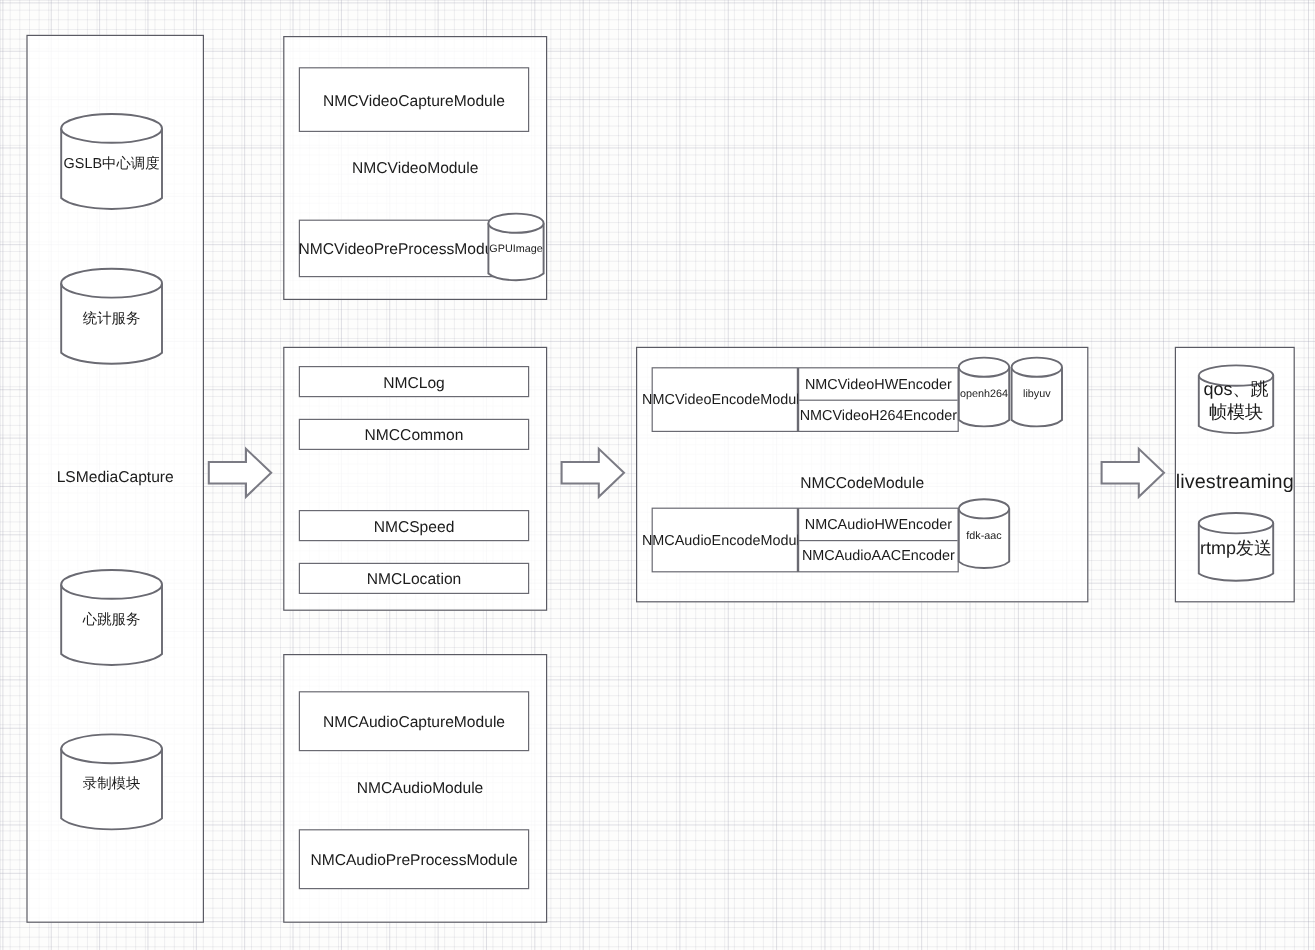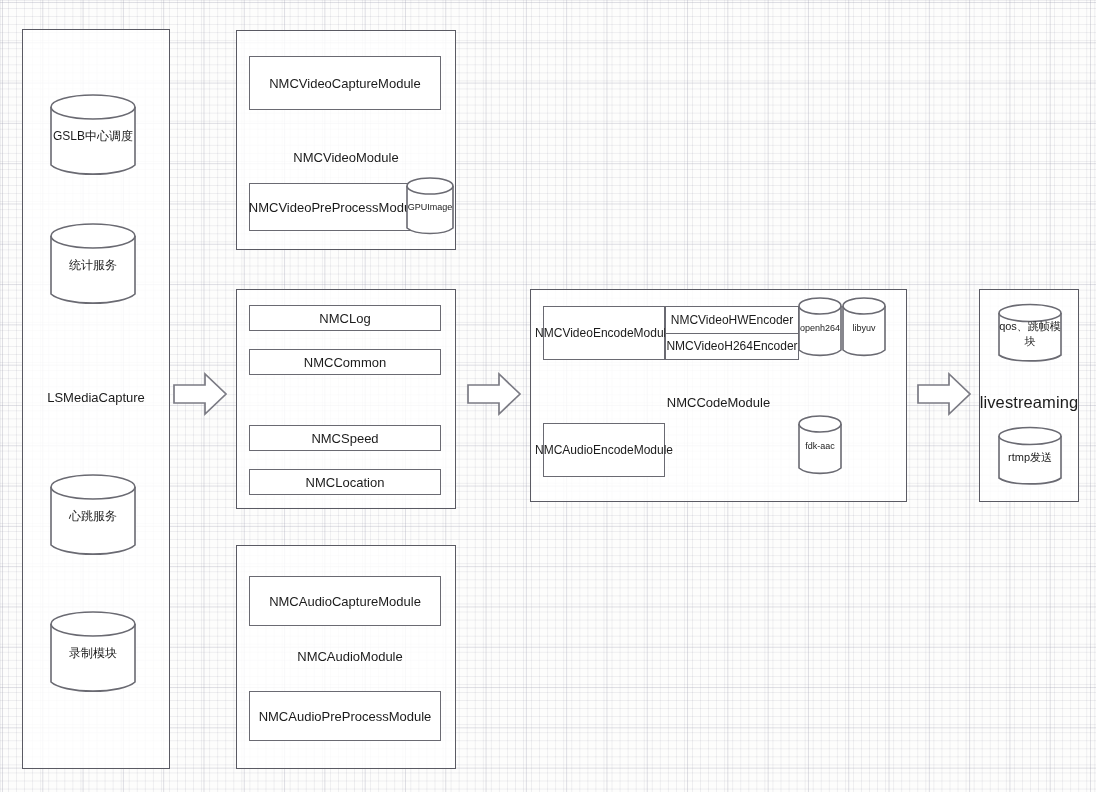--- a/index.html
+++ b/index.html
@@ -39,21 +39,21 @@
     background:#ffffff;
     display:flex;align-items:center;justify-content:center;
     text-align:center;
   }
   .lbl{
     display:flex;align-items:center;justify-content:center;
     text-align:center;line-height:1.15;
   }
   .t13{font-size:13px;}
   .t12{font-size:12px;}
-  .t11{font-size:11px;}
+  .t11{font-size:15px;}
   .t9{font-size:9px;}
   .t16{font-size:16.5px;letter-spacing:.1px;}
 
   
   .cyl{position:absolute;}
   .cyl svg{position:absolute;inset:0;width:100%;height:100%;}
   .cyl .cyl-txt{
     position:absolute;left:0;right:0;top:0;bottom:0;
     display:flex;align-items:center;justify-content:center;
     text-align:center;z-index:2;padding:0 2px;box-sizing:border-box;
@@ -120,21 +120,21 @@
   <div class="arrow" style="left:172px;top:370px;width:56px;height:48px;">
     <svg viewBox="0 0 56 48" preserveAspectRatio="none">
       <path d="M2,15 L33,15 L33,4 L54,24 L33,44 L33,33 L2,33 Z" fill="#ffffff" stroke="#7b7b84" stroke-width="1.7" stroke-linejoin="miter"></path>
     </svg>
   </div>
 
   <div class="abs group" style="left:236px;top:30px;width:220px;height:220px;"></div>
 
   <div class="abs rect t13" style="left:249px;top:56px;width:192px;height:54px;">NMCVideoCaptureModule</div>
 
-  <div class="abs lbl t13" style="left:236px;top:148px;width:220px;height:20px;">NMCVideoModule</div>
+  <div class="abs lbl t13" style="left:236px;top:130px;width:220px;height:20px;">NMCVideoModule</div>
 
   <div class="cyl" style="left:405px;top:176px;width:50px;height:62px;z-index:3;">
     <svg viewBox="0 0 50 62" preserveAspectRatio="none">
       <path d="M2,10 L2,52 A25,9 0 0 0 48,52 L48,10" fill="#ffffff" stroke="#6a6a72" stroke-width="1.6"></path>
       <ellipse cx="25" cy="10" rx="23" ry="8" fill="#ffffff" stroke="#6a6a72" stroke-width="1.6"></ellipse>
     </svg>
     <div class="cyl-txt t9">GPUImage</div>
   </div>
 
   <div class="abs rect t13" style="left:249px;top:183px;width:172px;height:48px;z-index:2;">NMCVideoPreProcessModule</div>
@@ -186,20 +186,24 @@
       <path d="M2,10 L2,54 A23,9 0 0 0 44,54 L44,10" fill="#ffffff" stroke="#6a6a72" stroke-width="1.6"></path>
       <ellipse cx="23" cy="10" rx="21" ry="8" fill="#ffffff" stroke="#6a6a72" stroke-width="1.6"></ellipse>
     </svg>
     <div class="cyl-txt t9">libyuv</div>
   </div>
 
   <div class="abs lbl t13" style="left:530px;top:393px;width:377px;height:20px;">NMCCodeModule</div>
 
   <div class="abs rect t12" style="left:543px;top:423px;width:122px;height:54px;">NMCAudioEncodeModule</div>
 
+  <div class="splitbox" style="left:665px;top:423px;width:134px;height:54px;">
+    <div class="t12">NMCAudioHWEncoder</div>
+    <div class="t12">NMCAudioAACEncoder</div>
+  </div>
 
   <div class="cyl" style="left:797px;top:414px;width:46px;height:64px;">
     <svg viewBox="0 0 46 64" preserveAspectRatio="none">
       <path d="M2,10 L2,54 A23,9 0 0 0 44,54 L44,10" fill="#ffffff" stroke="#6a6a72" stroke-width="1.6"></path>
       <ellipse cx="23" cy="10" rx="21" ry="8" fill="#ffffff" stroke="#6a6a72" stroke-width="1.6"></ellipse>
     </svg>
     <div class="cyl-txt t9">fdk-aac</div>
   </div>
 
   <div class="arrow" style="left:916px;top:370px;width:56px;height:48px;">

